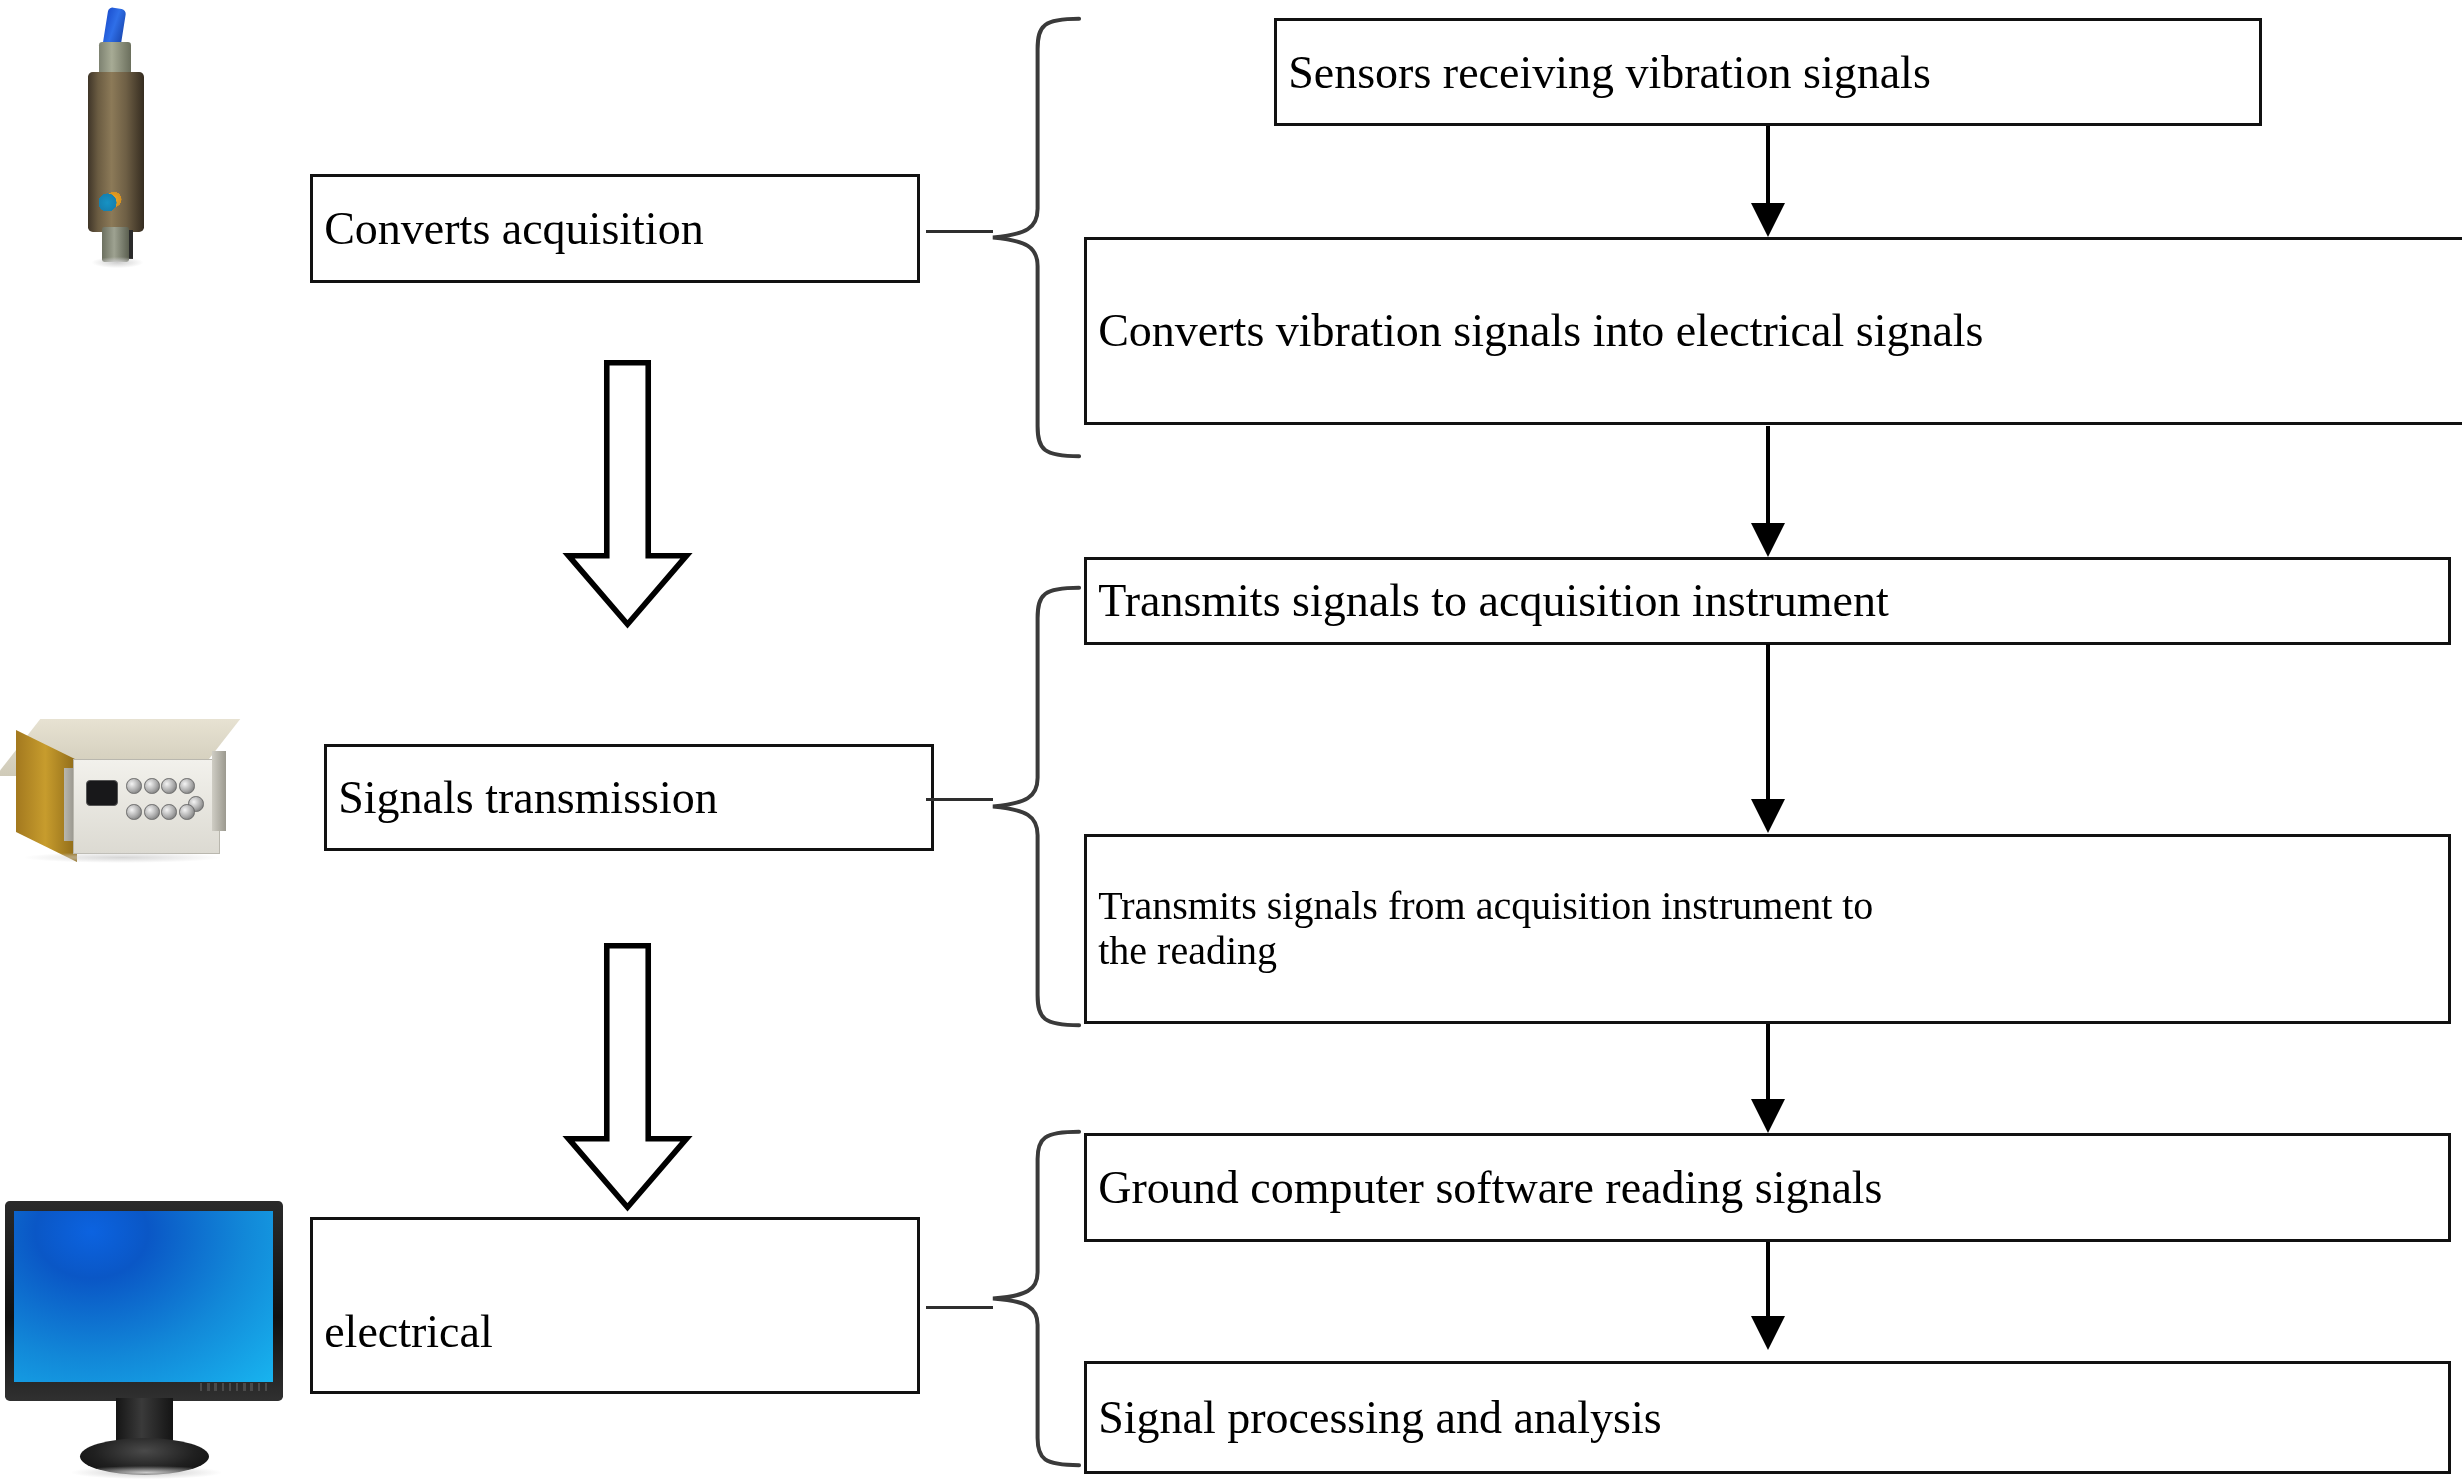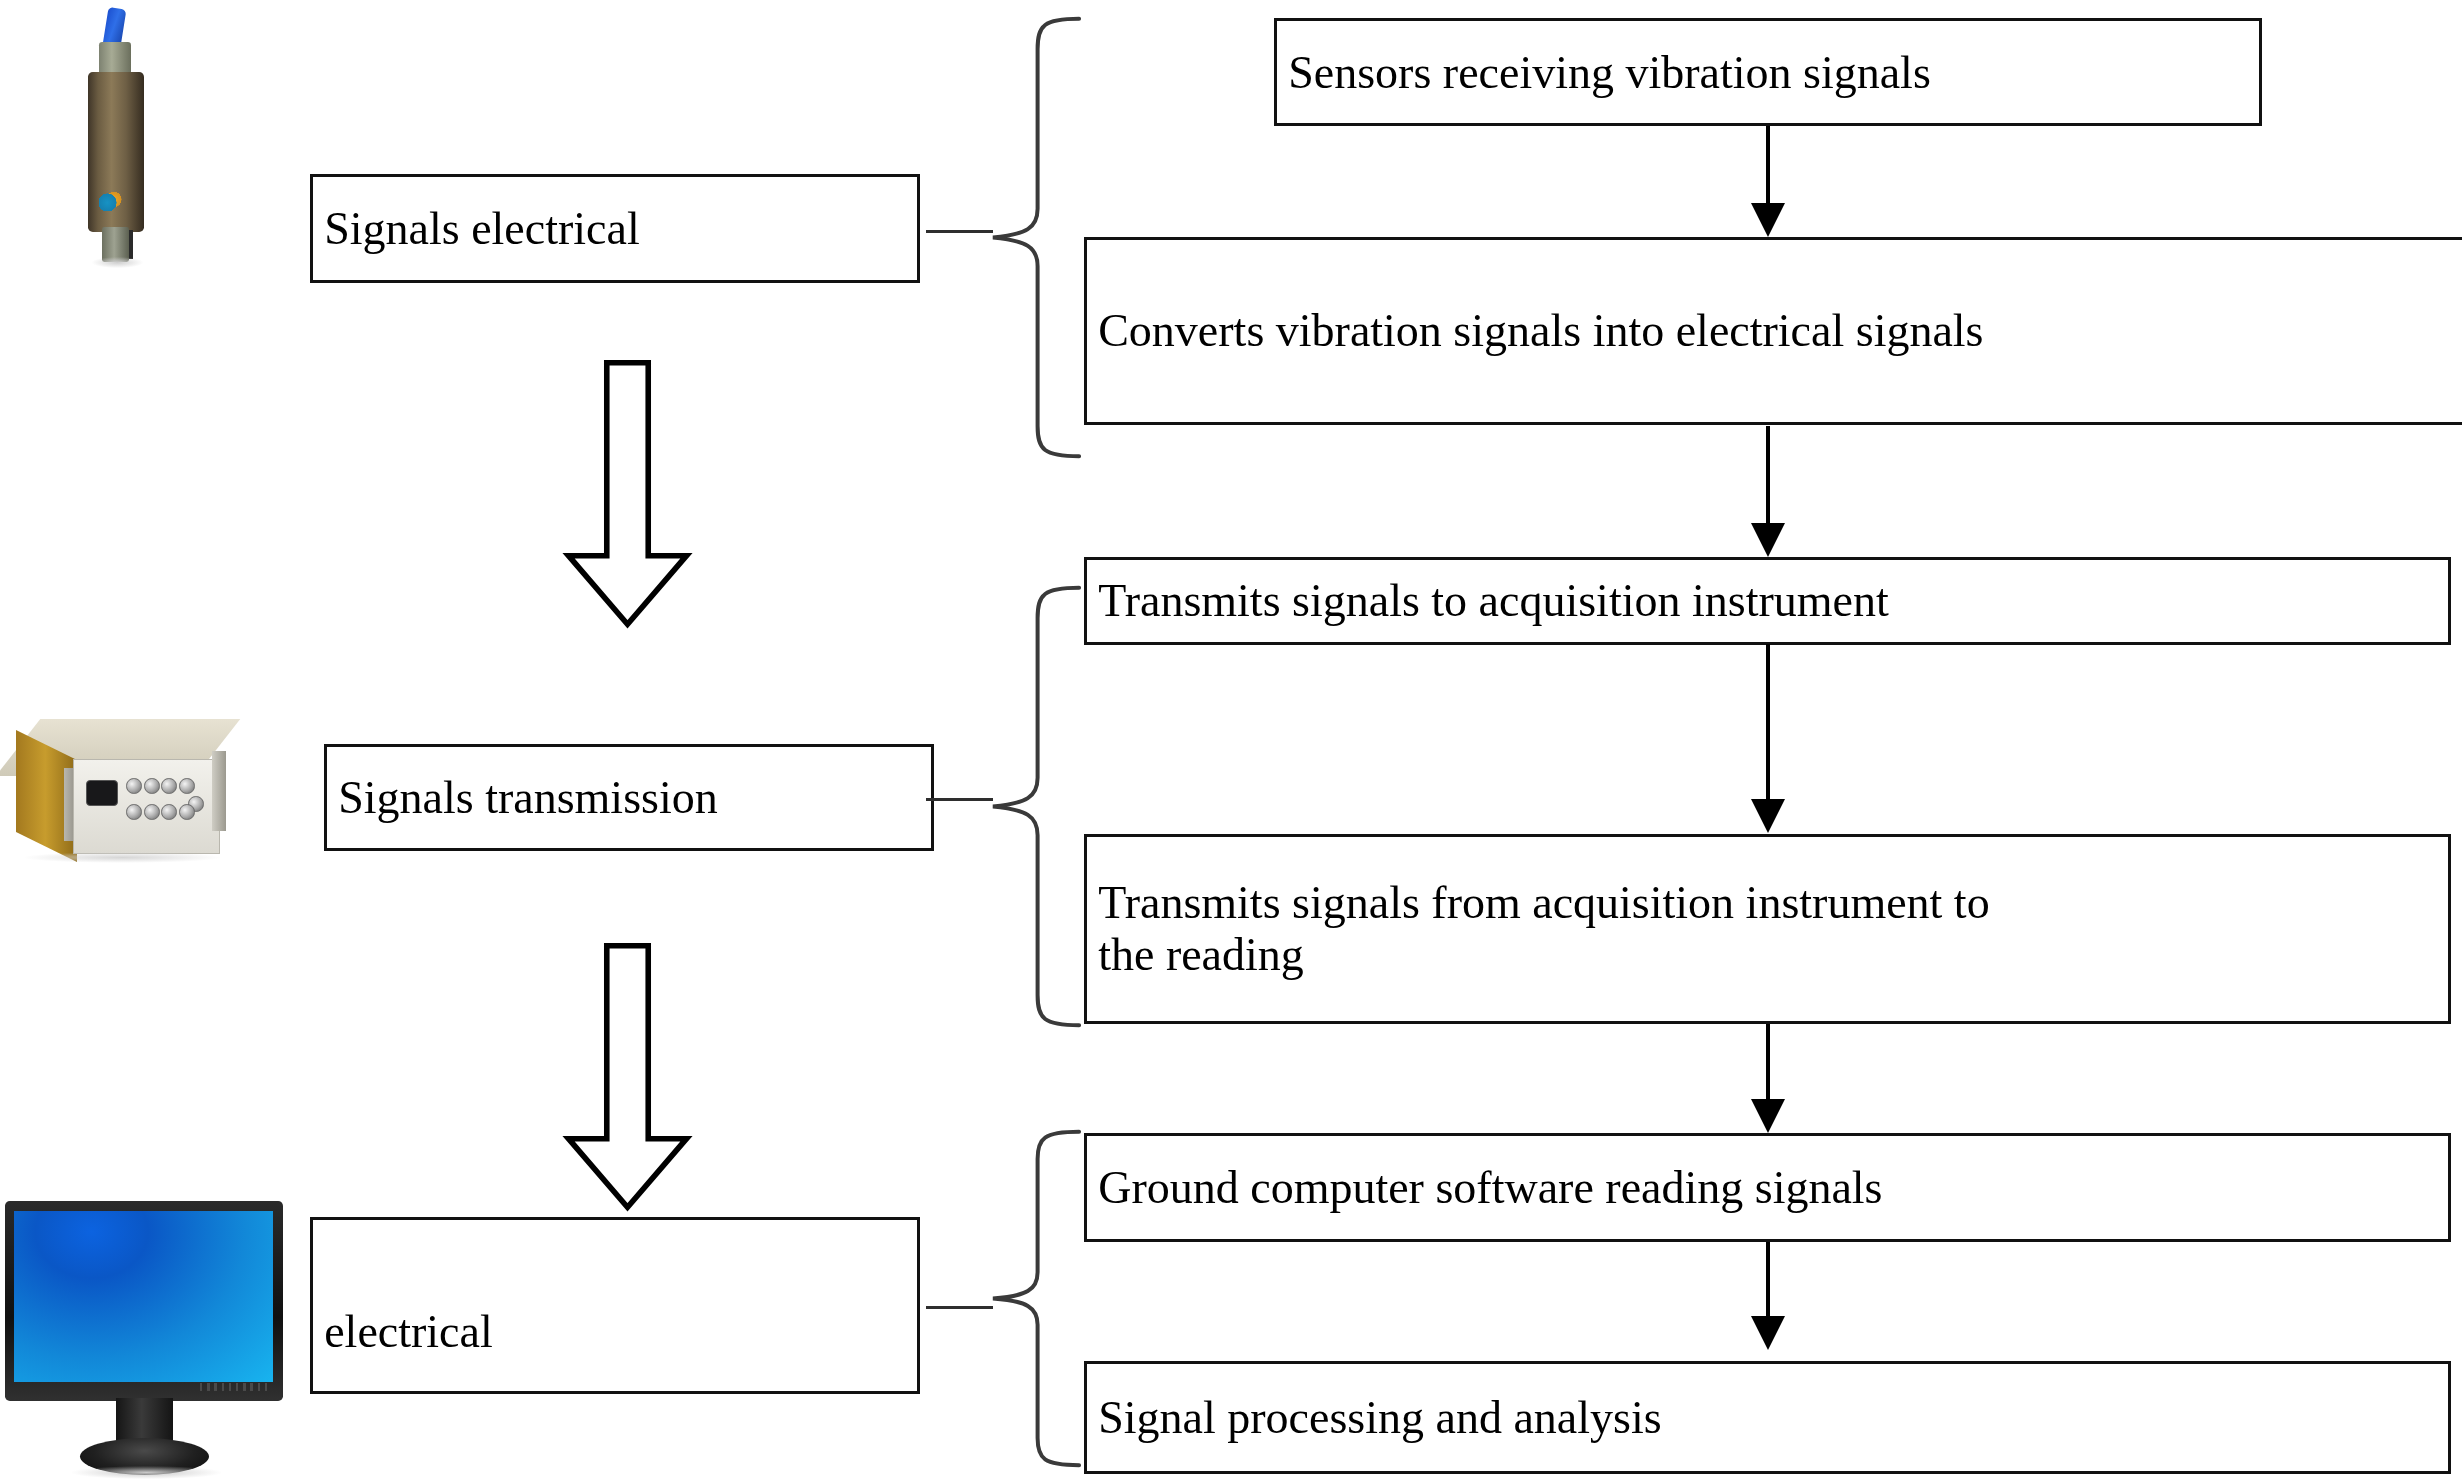--- a/index.html
+++ b/index.html
@@ -257,21 +257,21 @@
   <div class="pic" style="left:0px; top:1198px; width:295px; height:284px;">
     <div class="mon-bezel"></div>
     <div class="mon-screen"></div>
     <div class="mon-brand"></div>
     <div class="mon-neck"></div>
     <div class="mon-base"></div>
     <div class="mon-shadow"></div>
   </div>
 
   <div class="fbox" style="left:310px; top:174px; width:610px; height:109px; font-size:46px;">
-    <span class="txt">Signals electrical</span>
+    <span class="txt">Converts acquisition</span>
   </div>
 
   <div class="fbox" style="left:324px; top:744px; width:610px; height:107px; font-size:46px;">
     <span class="txt">Signals transmission</span>
   </div>
 
   <div class="fbox" style="left:310px; top:1217px; width:610px; height:177px; font-size:46px;">
     <span class="txt">
       <br>
       <span>electrical</span>
@@ -322,21 +322,21 @@
   <div class="fbox" style="left:1084px; top:237px; width:1616px; height:188px; font-size:46px;">
     <span class="txt">
       <span>Converts vibration signals into electrical signals</span><br>
     </span>
   </div>
 
   <div class="fbox" style="left:1084px; top:557px; width:1367px; height:88px; font-size:46px;">
     <span class="txt">Transmits signals to acquisition instrument</span>
   </div>
 
-  <div class="fbox" style="left:1084px; top:834px; width:1367px; height:190px; font-size:46px;">
+  <div class="fbox" style="left:1084px; top:834px; width:1367px; height:190px; font-size:40px;">
     <span class="txt">
       <span>Transmits signals from acquisition instrument to</span><br>
       <span>the reading</span>
     </span>
   </div>
 
   <div class="fbox" style="left:1084px; top:1133px; width:1367px; height:109px; font-size:46px;">
     <span class="txt">Ground computer software reading signals</span>
   </div>
 

